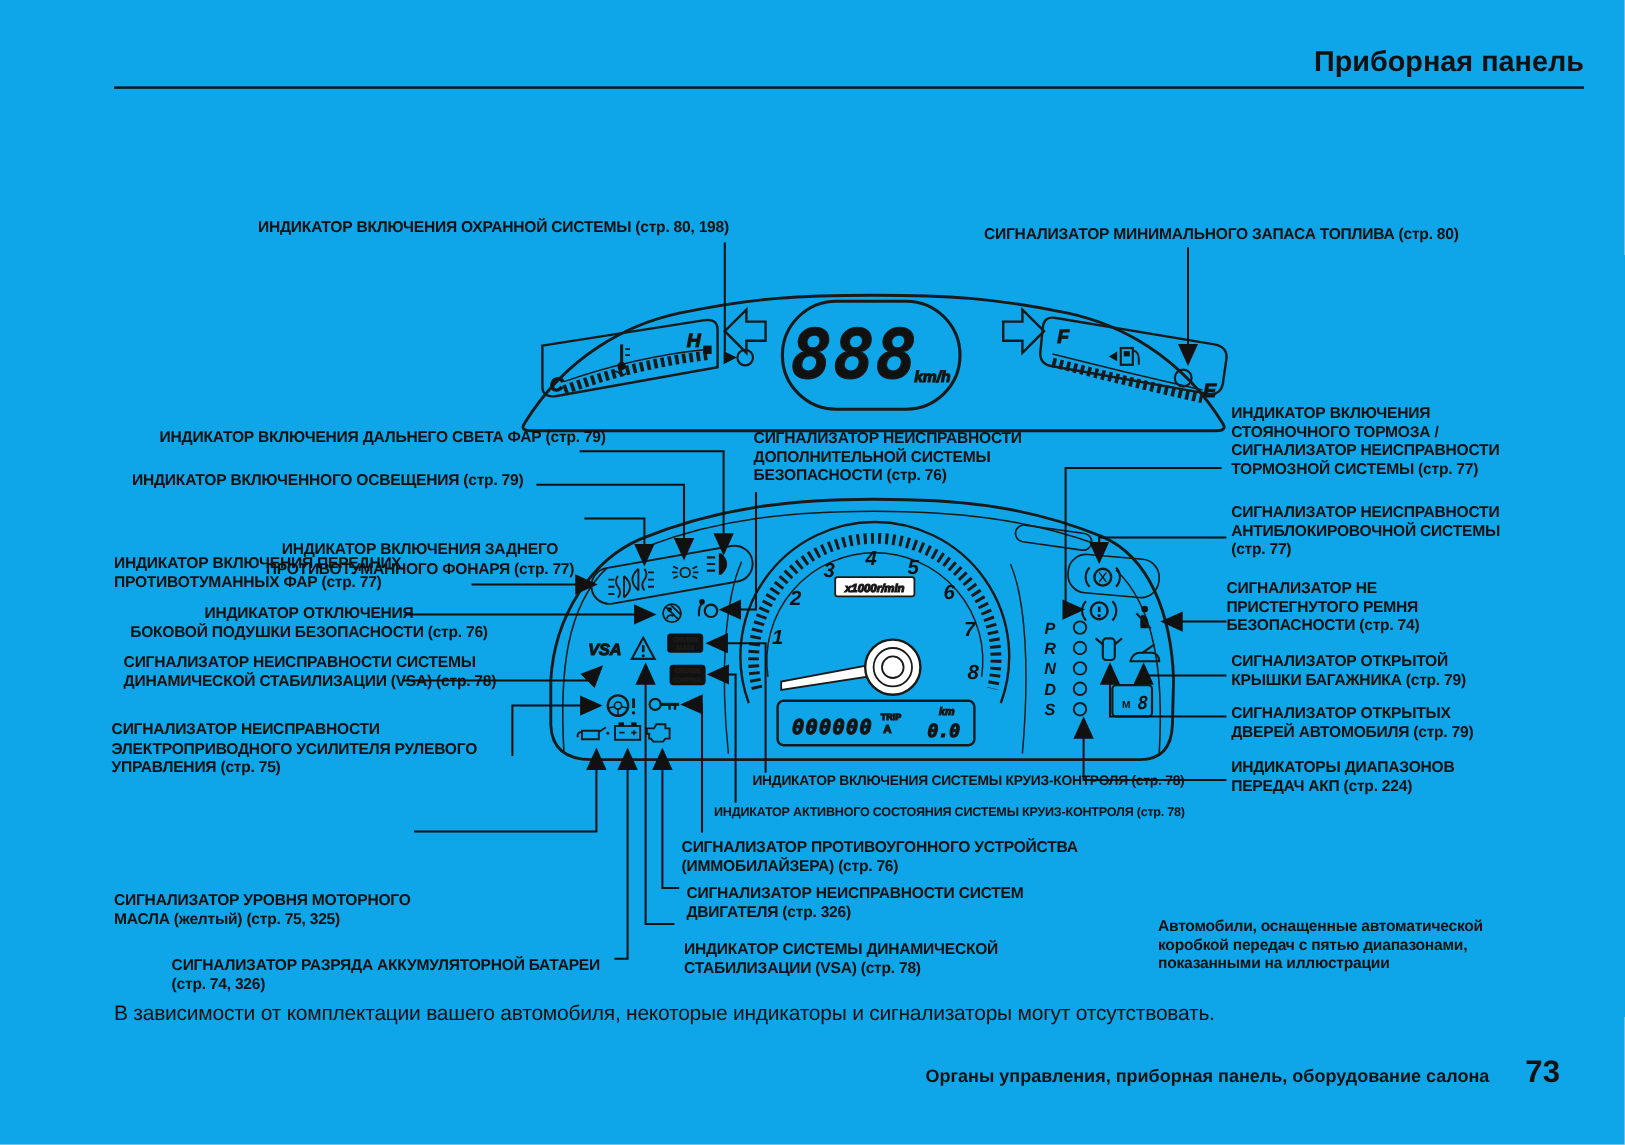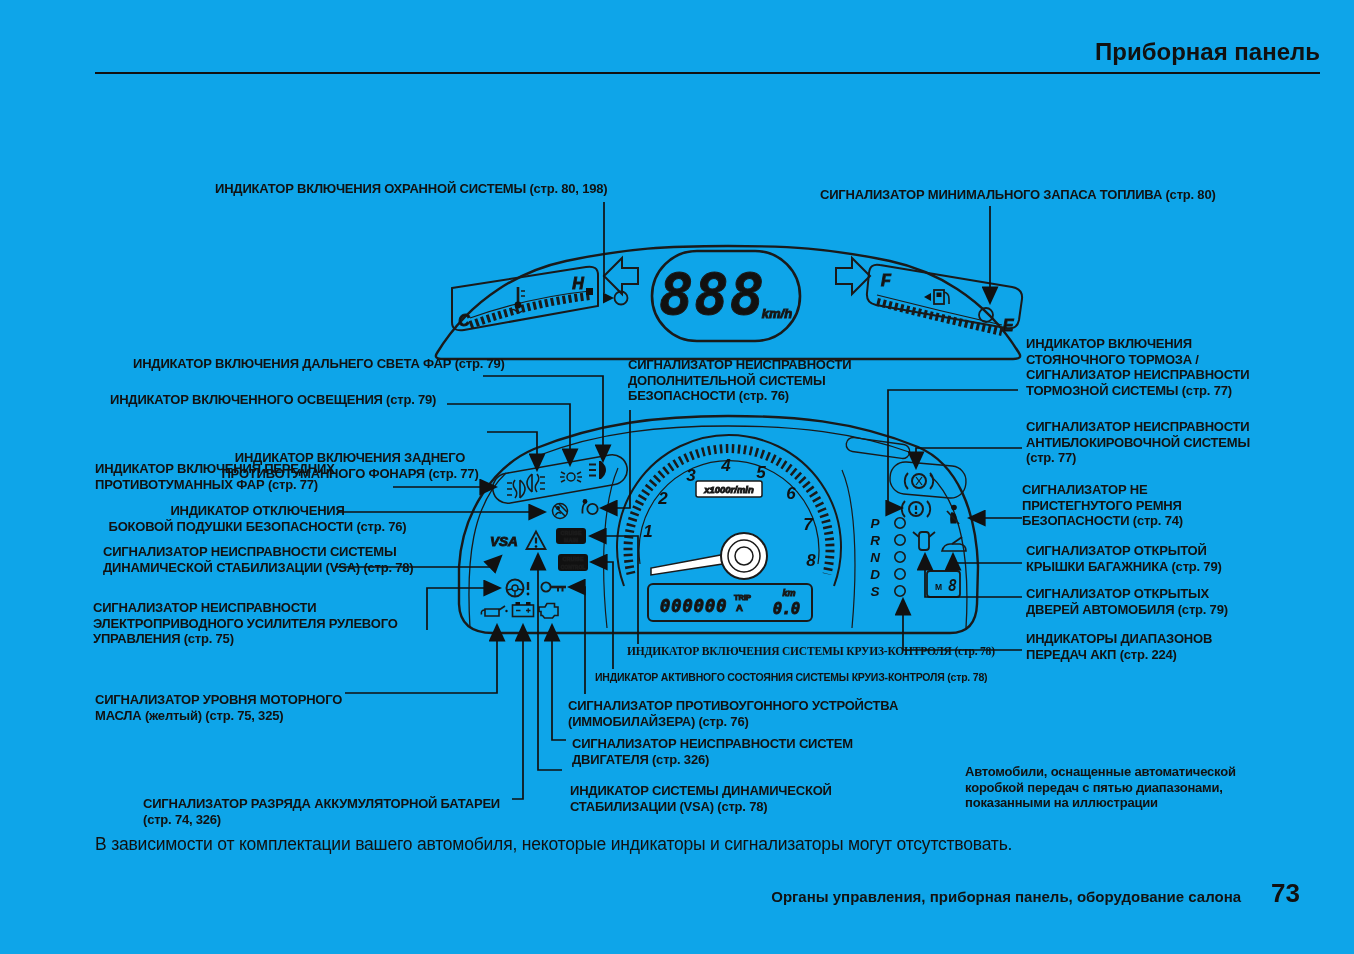--- a/index.html
+++ b/index.html
@@ -1,21 +1,21 @@
 <!DOCTYPE html>
 <html><head>
 <meta charset="utf-8">
 <style>
   html,body{margin:0;padding:0;background:#fff;}
   #page{position:relative;width:1354px;height:954px;background:#0ea5e9;overflow:hidden;
         font-family:"Liberation Sans",sans-serif;color:#111;}
   .lbl{position:absolute;font-weight:bold;font-size:13px;line-height:1.2;
        white-space:pre-line;color:#111;letter-spacing:-0.2px;}
   .lbl.center{text-align:center;}
-  .lbl.s11{font-size:11.5px;font-family:Liberation Serif, serif;}
+  .lbl.s11{font-size:11.5px;}
   .lbl.s10{font-size:10.5px;}
   #title{position:absolute;top:38px;right:34px;font-size:24px;font-weight:bold;}
   #title-rule{position:absolute;left:95px;right:34px;top:72px;height:2.4px;background:#111;}
   #note{position:absolute;left:95px;top:834px;font-size:17.5px;font-weight:normal;
         letter-spacing:-0.2px;}
   #footer{position:absolute;right:54px;top:878px;display:flex;align-items:baseline;gap:30px;}
   #footer .chapter{font-size:15px;font-weight:bold;}
   #footer .pagenum{font-size:26px;font-weight:bold;text-align:center;}
   svg{position:absolute;left:0;top:0;}
   svg text{font-family:"Liberation Sans",sans-serif;fill:#111;}
@@ -297,21 +297,21 @@
 ПРОТИВОТУМАННОГО ФОНАРЯ (стр. 77)</div>
   <div class="lbl" style="left:95px;top:461px;">ИНДИКАТОР ВКЛЮЧЕНИЯ ПЕРЕДНИХ
 ПРОТИВОТУМАННЫХ ФАР (стр. 77)</div>
   <div class="lbl center" style="left:95px;top:503px;width:325px;">ИНДИКАТОР ОТКЛЮЧЕНИЯ
 БОКОВОЙ ПОДУШКИ БЕЗОПАСНОСТИ (стр. 76)</div>
   <div class="lbl" style="left:103px;top:544px;">СИГНАЛИЗАТОР НЕИСПРАВНОСТИ СИСТЕМЫ
 ДИНАМИЧЕСКОЙ СТАБИЛИЗАЦИИ (VSA) (стр. 78)</div>
   <div class="lbl" style="left:93px;top:600px;">СИГНАЛИЗАТОР НЕИСПРАВНОСТИ
 ЭЛЕКТРОПРИВОДНОГО УСИЛИТЕЛЯ РУЛЕВОГО
 УПРАВЛЕНИЯ (стр. 75)</div>
-  <div class="lbl" style="left:95px;top:692px;">СИГНАЛИЗАТОР УРОВНЯ МОТОРНОГО
+  <div class="lbl" style="left:95px;top:742px;">СИГНАЛИЗАТОР УРОВНЯ МОТОРНОГО
 МАСЛА (желтый) (стр. 75, 325)</div>
   <div class="lbl" style="left:143px;top:796px;">СИГНАЛИЗАТОР РАЗРЯДА АККУМУЛЯТОРНОЙ БАТАРЕИ
 (стр. 74, 326)</div>
   <div class="lbl" style="left:628px;top:357px;">СИГНАЛИЗАТОР НЕИСПРАВНОСТИ
 ДОПОЛНИТЕЛЬНОЙ СИСТЕМЫ
 БЕЗОПАСНОСТИ (стр. 76)</div>
   <div class="lbl s11" style="left:627px;top:645px;">ИНДИКАТОР ВКЛЮЧЕНИЯ СИСТЕМЫ КРУИЗ-КОНТРОЛЯ (стр. 78)</div>
   <div class="lbl s10" style="left:595px;top:671px;">ИНДИКАТОР АКТИВНОГО СОСТОЯНИЯ СИСТЕМЫ КРУИЗ-КОНТРОЛЯ (стр. 78)</div>
   <div class="lbl" style="left:568px;top:698px;">СИГНАЛИЗАТОР ПРОТИВОУГОННОГО УСТРОЙСТВА
 (ИММОБИЛАЙЗЕРА) (стр. 76)</div>

